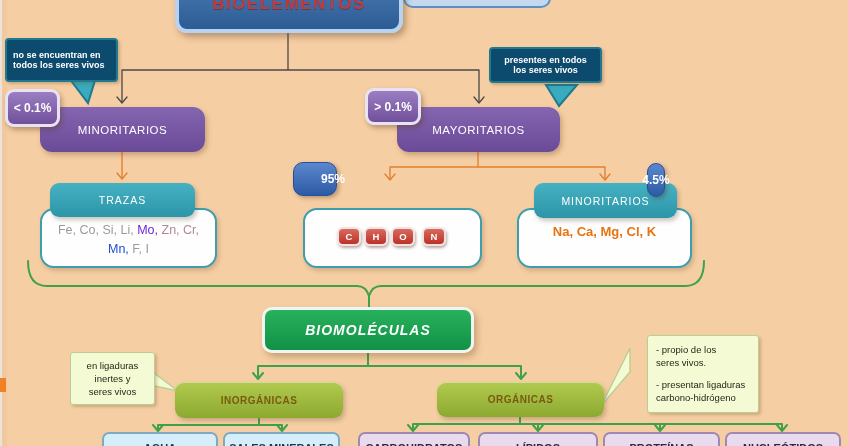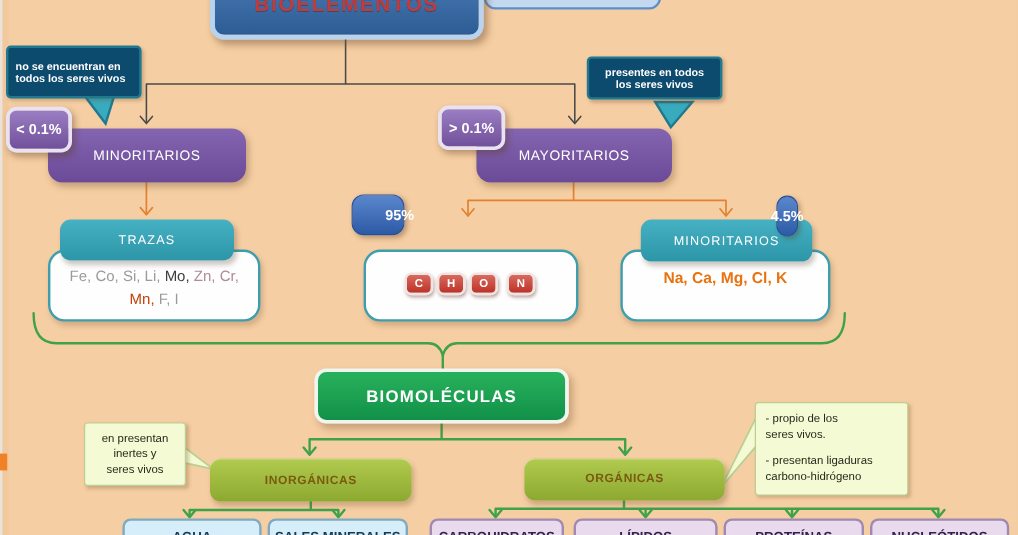--- a/index.html
+++ b/index.html
@@ -56,26 +56,26 @@
   .trz-text{left:40px;top:221px;width:177px;text-align:center;font-size:12.5px;line-height:19px;z-index:4;}
   .chon{width:24px;height:19px;border-radius:6px;background:linear-gradient(#D96A5E,#BC3227);
         border:2px solid #F0E4E2;color:#fff;font-size:9.5px;font-weight:bold;z-index:4;
         display:flex;align-items:center;justify-content:center;box-shadow:1px 2px 3px rgba(90,40,30,.4);}
   .sp{left:303px;top:244px;width:179px;text-align:center;font-size:11px;font-weight:bold;color:#23252B;z-index:4;}
   .sec-text{left:517px;top:224px;width:175px;text-align:center;font-size:13px;font-weight:bold;color:#E87310;z-index:4;}
   
   .biomol{left:262px;top:307px;width:212px;height:46px;border-radius:10px;
           background:linear-gradient(#28B15C,#119148);border:3px solid #EFF6F0;
           box-shadow:3px 4px 6px rgba(120,80,40,.35);display:flex;align-items:center;justify-content:center;
-          color:#fff;font-weight:bold;font-size:14px;letter-spacing:1px;z-index:3;}
+          color:#fff;font-weight:bold;font-size:14px;letter-spacing:1px;z-index:3;font-style:italic;}
   .ycall{background:#F4FAD3;border:1.5px solid #BCCF93;border-radius:3px;z-index:3;color:#24281A;
          font-size:9.5px;line-height:13px;box-shadow:2px 2px 3px rgba(120,90,50,.3);}
   .ycall.inorg{left:70px;top:352px;width:85px;height:53px;text-align:center;display:flex;
                flex-direction:column;justify-content:center;}
-  .ycall.org{left:629px;top:335px;width:128px;height:78px;padding:7px 8px;text-align:left;}
+  .ycall.org{left:647px;top:335px;width:112px;height:78px;padding:7px 8px;text-align:left;}
   .ycall.org .gap{height:9px;}
   .obox{border-radius:9px;background:linear-gradient(#B2CA50,#8CA92F);color:#7A5A10;font-weight:bold;
         font-size:10px;letter-spacing:.5px;display:flex;align-items:center;justify-content:center;
         box-shadow:2px 3px 4px rgba(110,80,50,.3), inset 0 1px 0 rgba(255,255,255,.4);z-index:3;}
   .obox.inorg{left:175px;top:382px;width:168px;height:36px;}
   .obox.org{left:437px;top:382px;width:167px;height:35px;}
   
   .leaf{top:432px;height:26px;border-radius:7px;text-align:center;font-size:11px;font-weight:bold;
         padding-top:8px;z-index:3;}
   .leaf.blue{background:#D6EEF9;border:2px solid #7FA9C0;color:#163A54;}
@@ -137,40 +137,40 @@
 
   <div class="abs pbadge lt">&lt; 0.1%</div>
   <div class="abs pbadge gt">&gt; 0.1%</div>
 
   <div class="abs pbox minor">MINORITARIOS</div>
   <div class="abs pbox major">MAYORITARIOS</div>
 
   <div class="abs wbox trz"></div>
   <div class="abs thead trz">TRAZAS</div>
   <div class="abs trz-text">
-    <div><span style="color: rgb(155, 155, 155);">Fe, Co, Si, Li, </span><span style="color: #404040;">Mo,</span><span style="color: rgb(173, 140, 150);"> Zn, Cr,</span></div>
-    <div><span style="color: #c2410c;">Mn,</span><span style="color: rgb(155, 155, 155);"> F, I</span></div>
+    <div><span style="color: rgb(155, 155, 155);">Fe, Co, Si, Li, </span><span style="color: #6d28d9;">Mo,</span><span style="color: rgb(173, 140, 150);"> Zn, Cr,</span></div>
+    <div><span style="color: #1d4ed8;">Mn,</span><span style="color: rgb(155, 155, 155);"> F, I</span></div>
   </div>
 
   <div class="abs wbox pri"></div>
   <div class="abs bbadge b95">95%</div>
   <div class="abs chon" style="left:337px;top:227px;">C</div>
   <div class="abs chon" style="left:364px;top:227px;">H</div>
   <div class="abs chon" style="left:391px;top:227px;">O</div>
   <div class="abs chon" style="left:422px;top:227px;">N</div>
 
   <div class="abs wbox sec"></div>
   <div class="abs thead sec">MINORITARIOS</div>
   <div class="abs bbadge b45">4.5%</div>
   <div class="abs sec-text">Na, Ca, Mg, Cl, K</div>
 
   <div class="abs biomol">BIOMOLÉCULAS</div>
 
   <div class="abs ycall inorg">
-    <div>en presentan</div>
+    <div>en ligaduras</div>
     <div>inertes y</div>
     <div>seres vivos</div>
   </div>
   <div class="abs ycall org">
     <div>- propio de los</div>
     <div>seres vivos.</div>
     <div class="gap"></div>
     <div>- presentan  ligaduras</div>
     <div>carbono-hidrógeno</div>
   </div>

